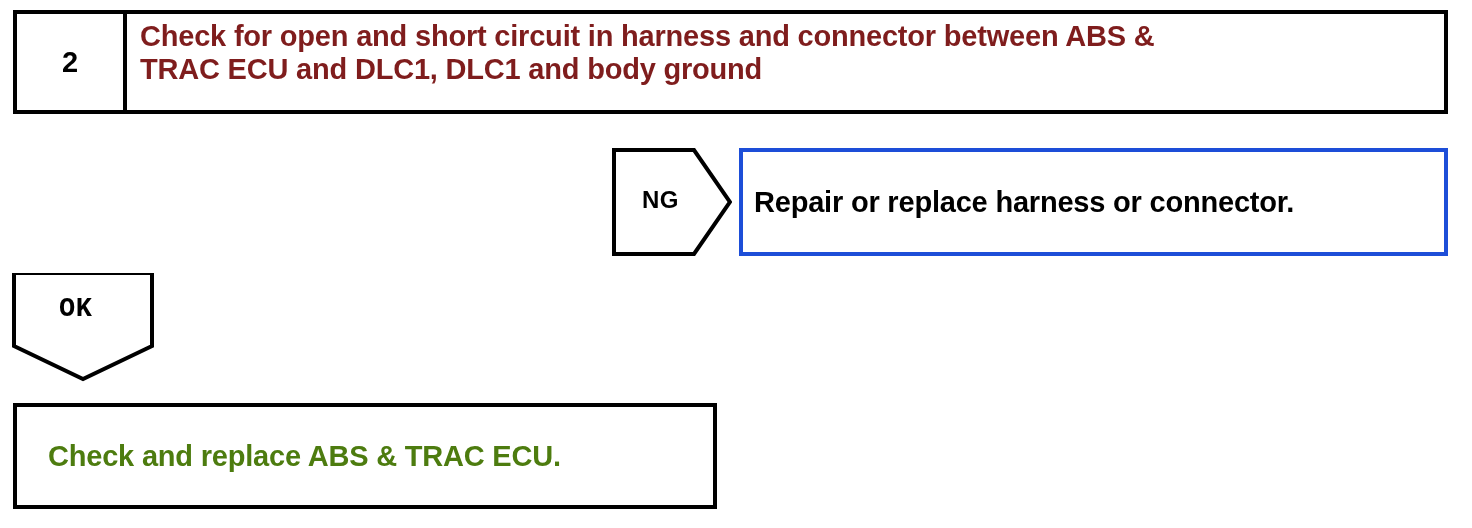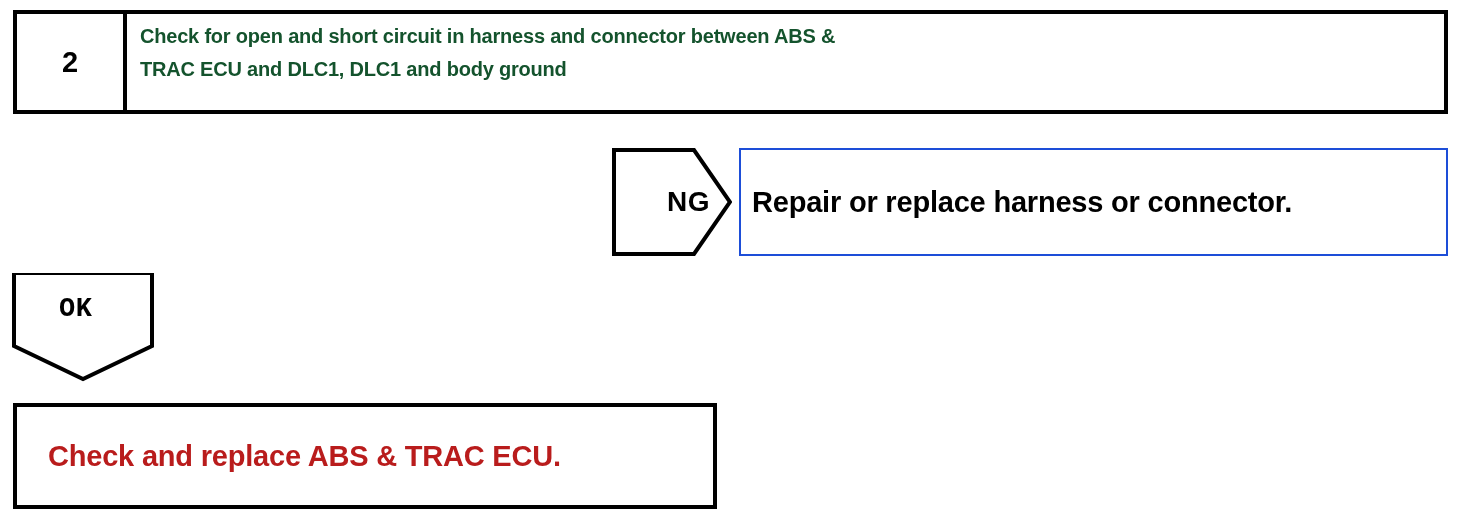--- a/index.html
+++ b/index.html
@@ -49,59 +49,59 @@
   }
   .step-text-cell {
     flex: 1 1 auto;
     display: flex;
     align-items: flex-start;
     padding-left: 13px;
     padding-top: 6px;
     box-sizing: border-box;
   }
   .step-text {
-    font-size: 20px;
+    font-size: 29px;
     font-weight: bold;
     line-height: 33px;
-    color: #14532d;
+    color: #7f1d1d;
     letter-spacing: -0.2px;
     white-space: pre-line;
   }
 
   
   .ng-arrow {
     position: absolute;
     left: 612px;
     top: 148px;
     width: 120px;
     height: 108px;
   }
   .ng-arrow svg {
     display: block;
     width: 120px;
     height: 108px;
   }
   .ng-label {
     position: absolute;
-    left: 667px;
+    left: 642px;
     top: 186px;
-    font-size: 28px;
+    font-size: 24px;
     font-weight: bold;
     color: #000000;
     letter-spacing: 0.5px;
   }
 
   
   .ng-result-box {
     position: absolute;
     left: 739px;
     top: 148px;
     width: 709px;
     height: 108px;
-    border: 2px solid #1d4ed8;
+    border: 4px solid #1d4ed8;
     box-sizing: border-box;
     background: #ffffff;
     display: flex;
     align-items: center;
   }
   .ng-result-text {
     font-size: 29px;
     font-weight: bold;
     color: #000000;
     letter-spacing: -0.2px;
@@ -141,21 +141,21 @@
     height: 106px;
     border: 4px solid #000000;
     box-sizing: border-box;
     background: #ffffff;
     display: flex;
     align-items: center;
   }
   .final-text {
     font-size: 29px;
     font-weight: bold;
-    color: #b91c1c;
+    color: #4d7c0f;
     letter-spacing: -0.2px;
     padding-left: 31px;
   }
 </style>
 </head>
 <body>
 
 <div id="page">
 
   <div class="step-box">

